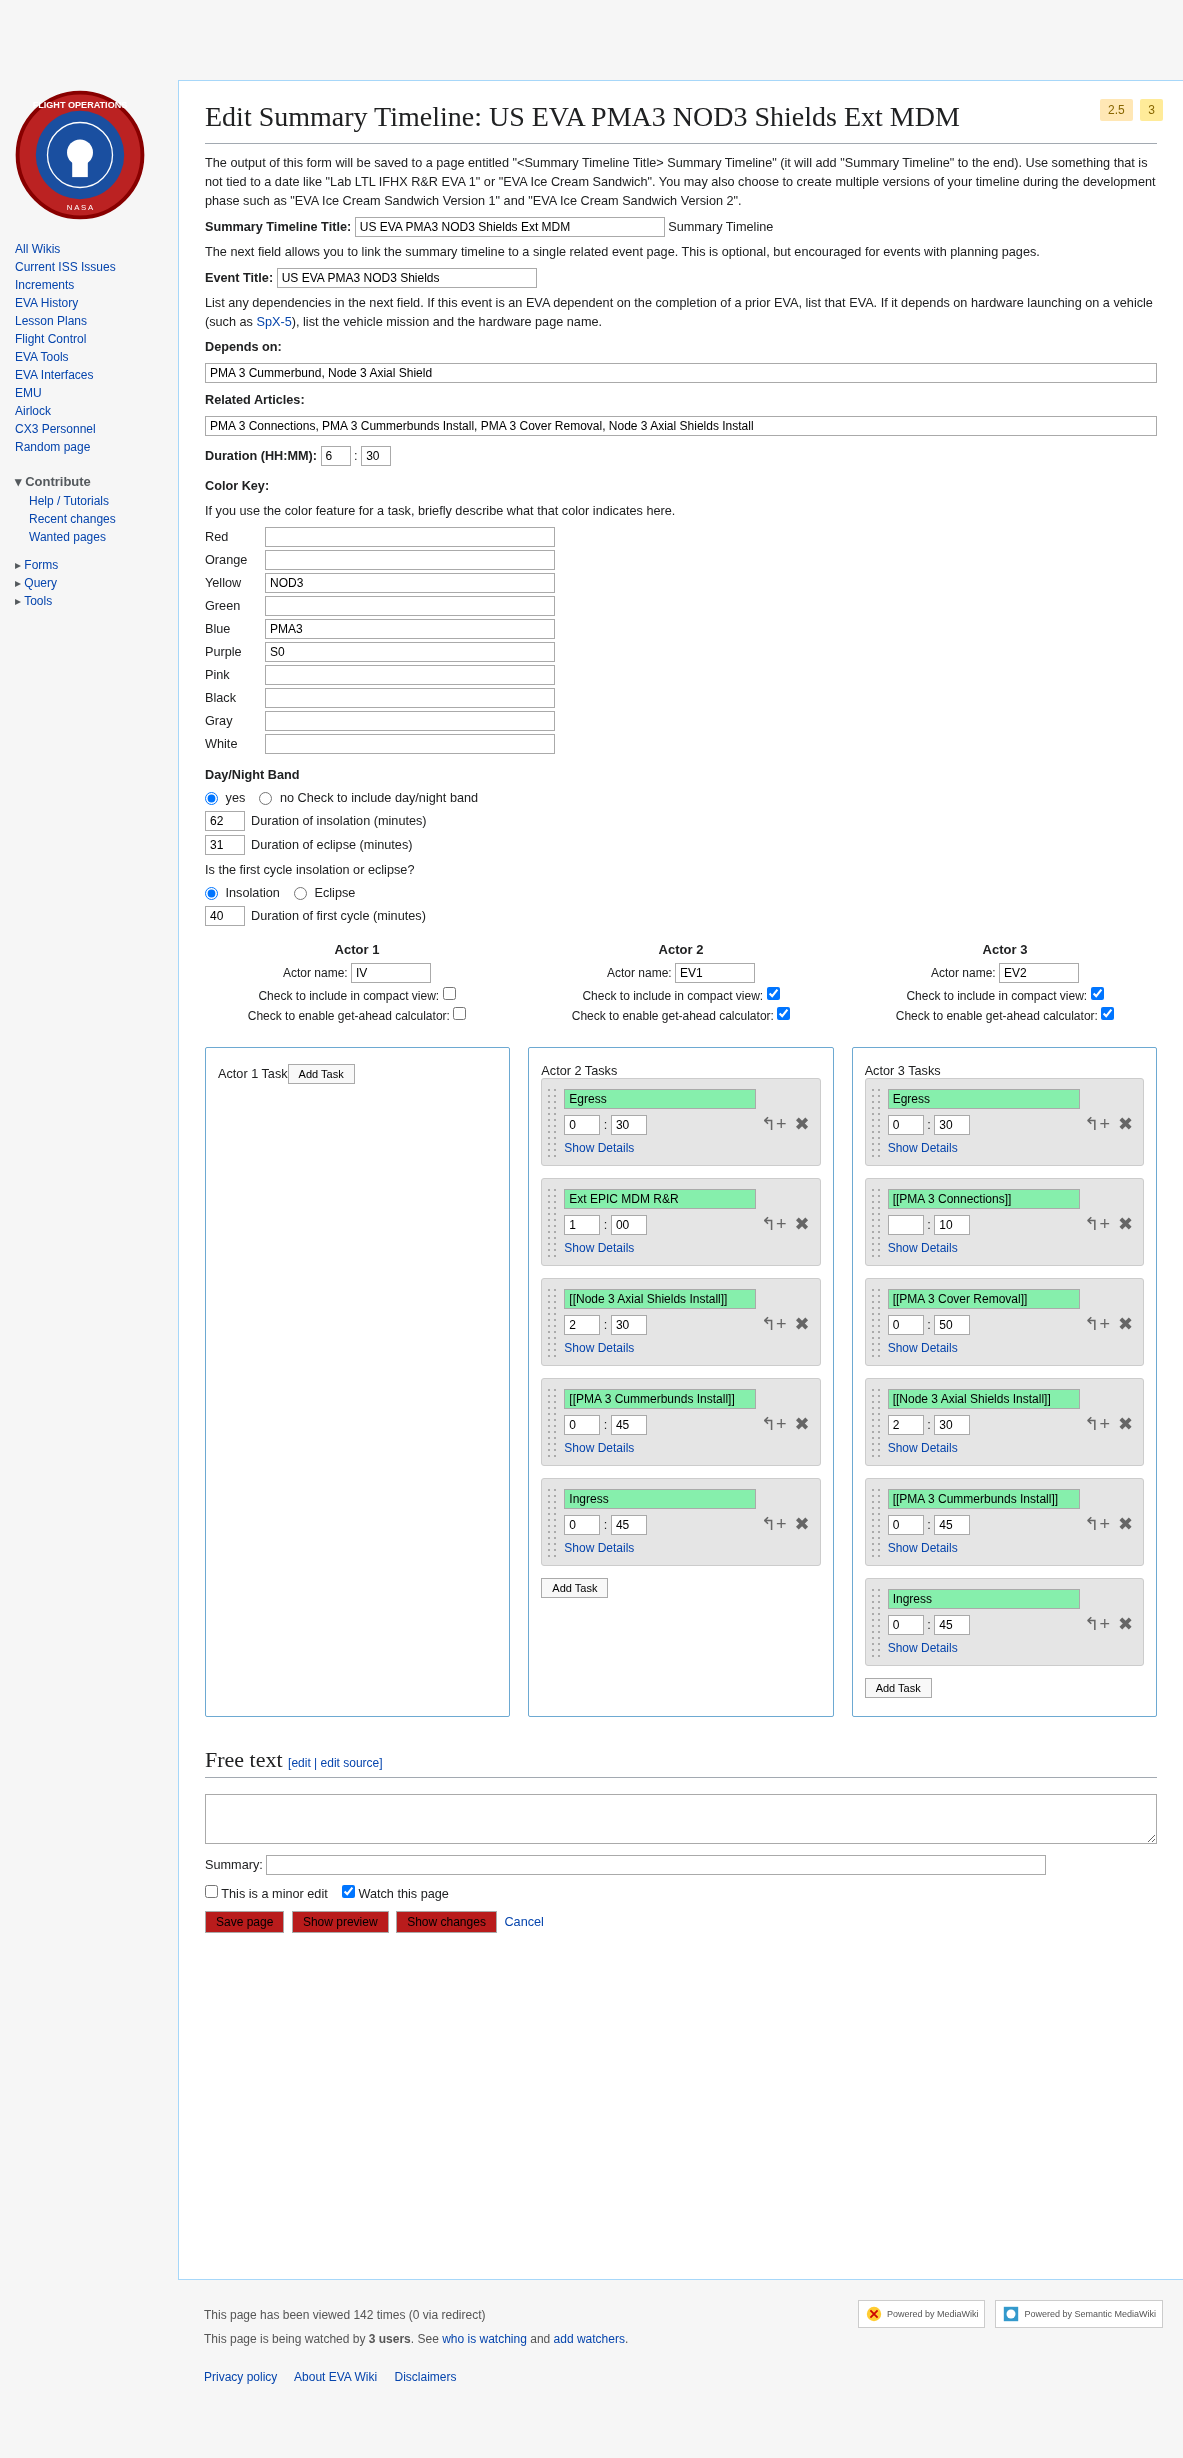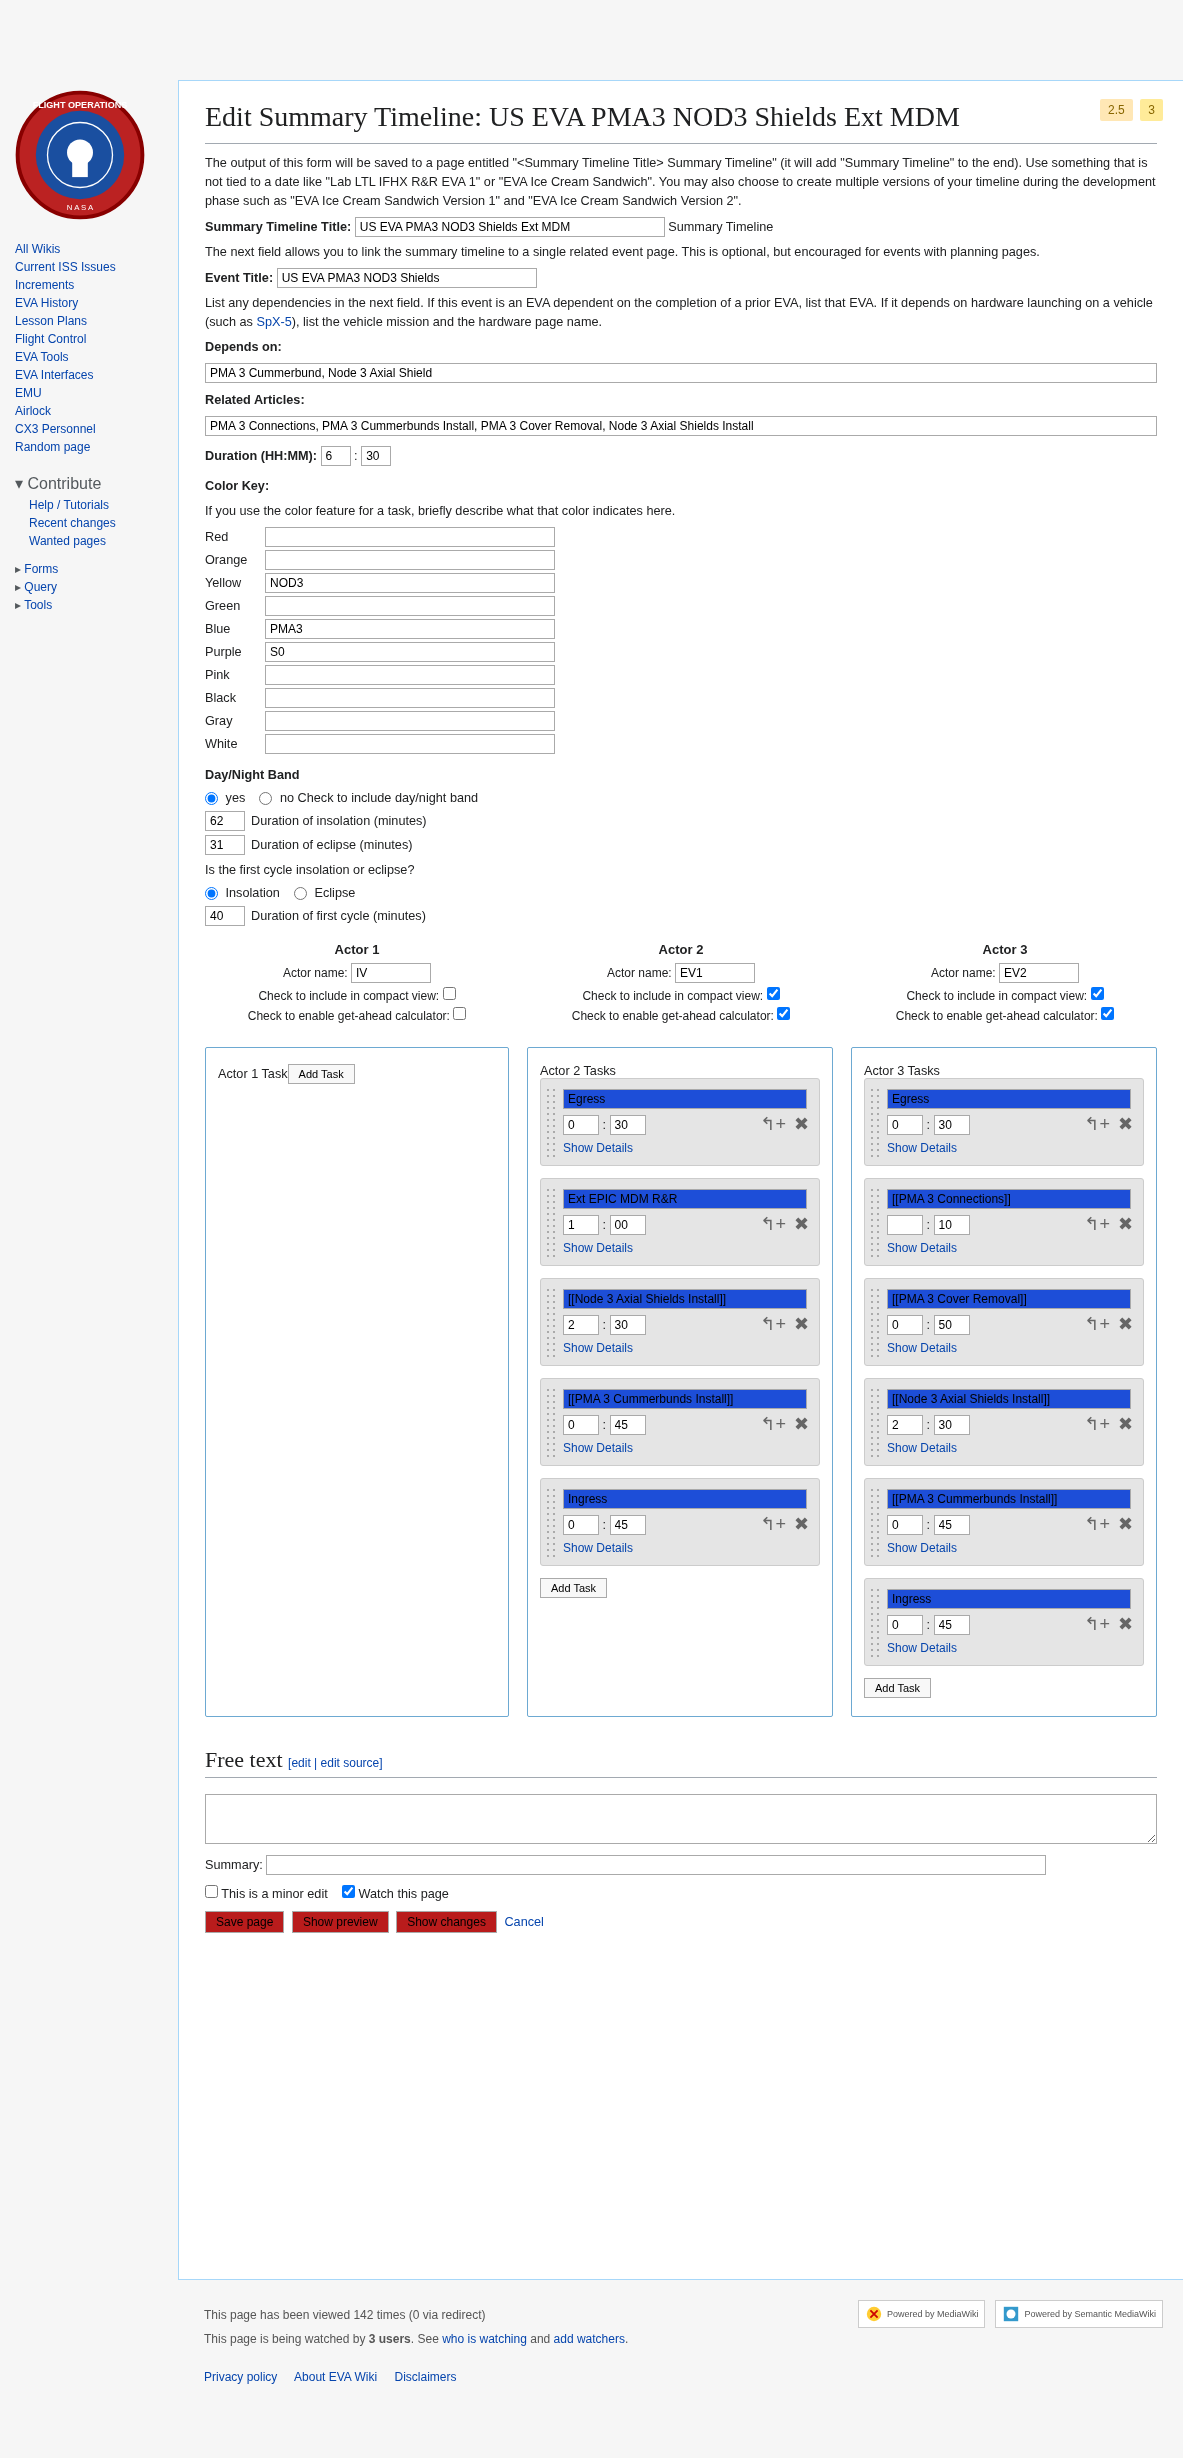--- a/index.html
+++ b/index.html
@@ -16,21 +16,21 @@
 
 
 #logo { position: absolute; top: 10px; left: 15px; width: 130px; height: 130px; }
 #logo svg { width:100%; height:100%; }
 
 
 #sidebar { position: absolute; top: 160px; left: 15px; width: 150px; font-size: 12px; }
 #sidebar ul { list-style: none; }
 #sidebar li { padding: 2px 0; }
 #sidebar .portal { margin-top: 10px; }
-#sidebar h3 { font-size: 16px; color: #54595d; font-weight: normal; margin: 18px 0 3px 0; }
+#sidebar h3 { font-size: 13px; color: #54595d; font-weight: bold; margin: 18px 0 3px 0; }
 #sidebar .submenu { margin-left: 14px; }
 #sidebar .expander { color:#54595d; cursor:pointer; }
 
 
 #head-tabs { position: absolute; top: 40px; left: 178px; right: 0; height: 40px; border-bottom: 1px solid #a7d7f9; background: linear-gradient(#fff,#fff); display:flex; justify-content:space-between; align-items:flex-end;}
 .tab-group { display:flex; }
 .tab { padding: 10px 12px 8px; font-size: 13px; border-left:1px solid #eee; background:linear-gradient(to bottom,#fff 50%,#e8f2f8);}
 .tab.selected { background:#fff; border:1px solid #a7d7f9; border-bottom:1px solid #fff; margin-bottom:-1px;}
 .tab.red a { color:#ba0000; }
 #search-box { margin: 0 16px 6px 0; }
@@ -72,21 +72,21 @@
 .actor-col { flex:1; text-align:center;}
 .actor-col h4 { font-weight:bold; font-size:13px; margin-bottom:6px;}
 .actor-col .line { margin:4px 0; font-size:12px;}
 .actor-col input[type=text]{ width:80px;}
 
 
 .tasks-row { display:flex; gap:18px; margin-top:20px;}
 .task-col { flex:1; border:1px solid #6da9d2; padding:16px 12px 18px; position:relative; border-radius:2px;}
 .task-card { background:#e5e5e5; border:1px solid #ccc; border-radius:3px; padding:10px 12px 10px 22px; margin-bottom:12px; position:relative;}
 .drag-dots { position:absolute; left:4px; top:8px; bottom:8px; width:12px; background-image:radial-gradient(#aaa 1px, transparent 1px); background-size:6px 6px; cursor:grab;}
-.task-title { width:244px; background:#1d4ed8;}
+.task-title { width:192px; background:#86efac;}
 .task-time { margin:6px 0;}
 .task-time input { width:36px;}
 .show-details { color:#0645ad; font-size:12px; cursor:pointer;}
 .task-icons { position:absolute; right:10px; bottom:30px; display:flex; gap:8px; color:#666;}
 .task-icons span { cursor:pointer; font-size:18px;}
 .add-task-btn { padding:3px 10px; font-size:11px; background:#f8f8f8; border:1px solid #aaa; cursor:pointer;}
 
 
 textarea.ft { width:100%; height:50px; border:1px solid #aaa; margin-top:6px;}
 .summary-row input { width:780px;}

